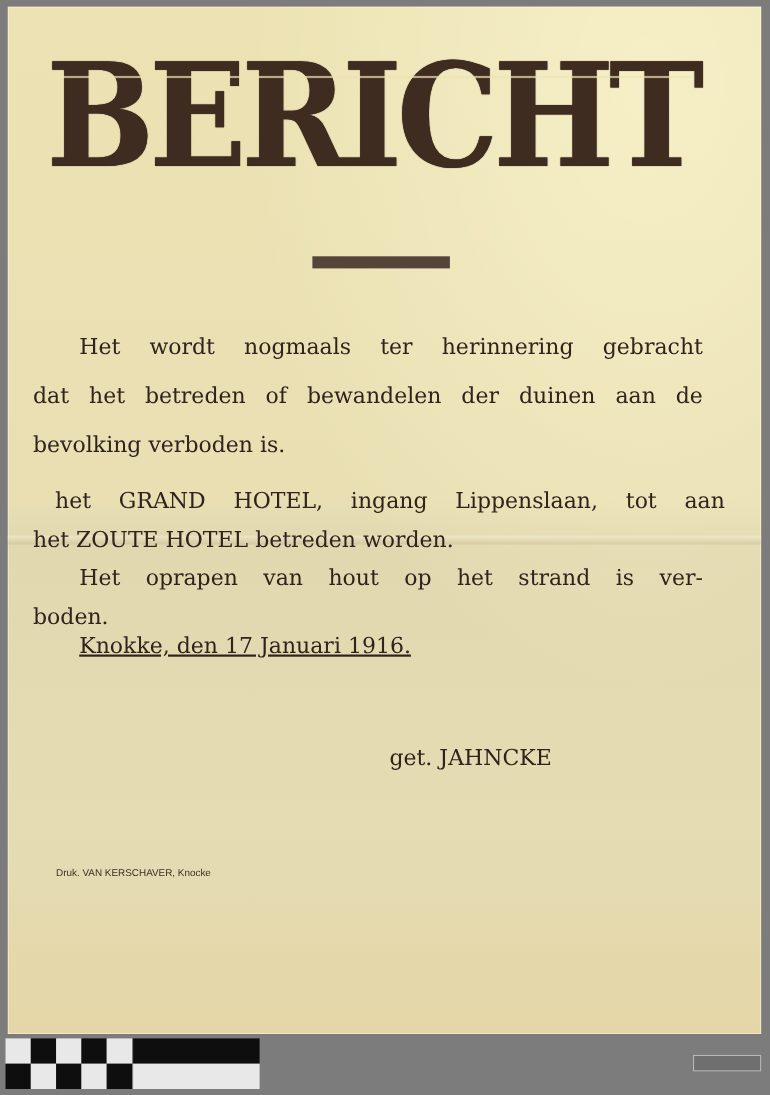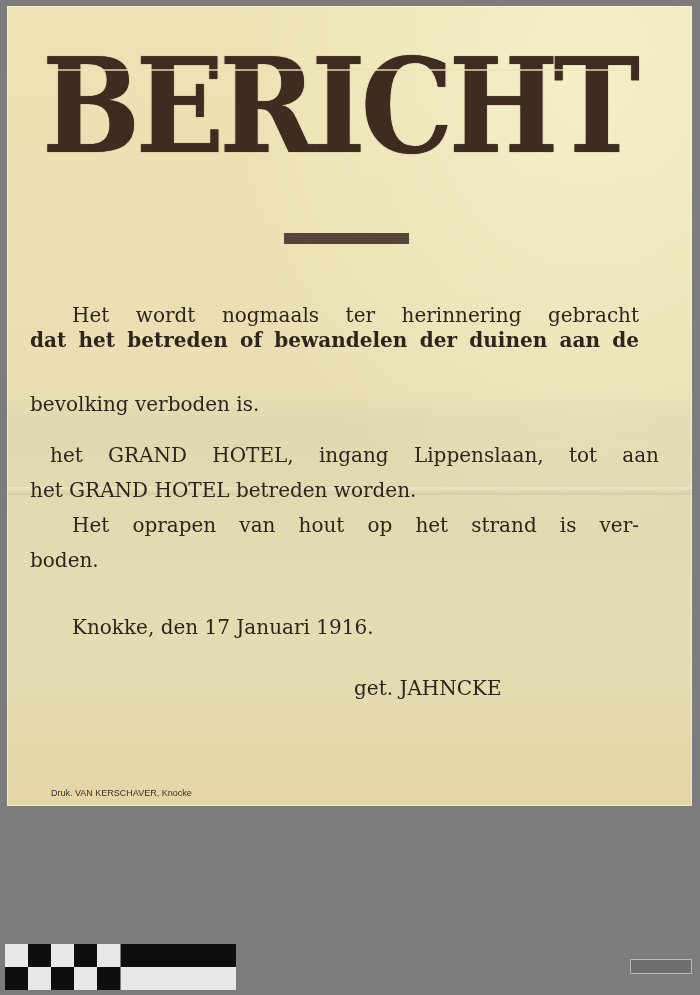--- a/index.html
+++ b/index.html
@@ -3,21 +3,21 @@
 <meta charset="utf-8">
 <style>
   html, body { margin: 0; padding: 0; }
   body {
     width: 700px; height: 995px; overflow: hidden;
     background: #7c7c7c;
     position: relative;
     font-family: "DejaVu Serif", serif;
   }
   .paper {
-    position: absolute; left: 7px; top: 6px; width: 685px; height: 800px;
+    position: absolute; left: 7px; top: 6px; width: 685px; height: 934px;
     background:
       radial-gradient(ellipse at 85% 8%, rgba(255,250,215,0.55), rgba(255,250,215,0) 45%),
       linear-gradient(180deg, #ece2b3 0%, #e9dfb3 48%, #e2d8b0 52%, #e5dcb4 80%, #e4d6a6 100%);
     box-shadow: inset 0 0 0 1px rgba(255,250,230,0.5);
   }
   .fold {
     position: absolute; left: 0; top: 481px; width: 100%; height: 8px;
     background: linear-gradient(180deg, rgba(255,255,235,0.35), rgba(150,130,90,0.18));
   }
   .title {
@@ -74,30 +74,30 @@
 
 <div class="paper">
   <div class="fold"></div>
 
   <div class="title">BERICHT</div>
   <div class="title-highlight"></div>
 
   <div class="rule"></div>
 
   <div class="line justify indent" style="top:296px;">Het wordt nogmaals ter herinnering gebracht</div>
-  <div class="line justify" style="top:321px;font-weight:bold;">dat het betreden of bewandelen der duinen aan de</div>
+  <div class="line justify" style="top:340px;">dat het betreden of bewandelen der duinen aan de</div>
   <div class="line" style="top:366px;margin-top:19px;">bevolking verboden is.</div>
 
   <div class="line justify" style="top:436px;margin-left:20px;">het GRAND HOTEL, ingang Lippenslaan, tot aan</div>
-  <div class="line" style="top:471px;">het GRAND HOTEL betreden worden.</div>
+  <div class="line" style="top:471px;">het ZOUTE HOTEL betreden worden.</div>
 
   <div class="line justify indent" style="top:506px;">Het oprapen van hout op het strand is ver-</div>
   <div class="line" style="top:541px;">boden.</div>
 
-  <div class="line date" style="top:608px; width:auto;">Knokke, den 17 Januari 1916.</div>
+  <div class="line date" style="top:568px; width:auto;text-decoration:underline;">Knokke, den 17 Januari 1916.</div>
 
   <div class="line sig1" style="top:669px; width:auto;">get. JAHNCKE</div>
 
   <div class="printer">Druk. VAN KERSCHAVER, Knocke</div>
 </div>
 
 <div class="checker">
   <div class="cell w" style="left:0;top:0;"></div>
   <div class="cell k" style="left:23px;top:0;"></div>
   <div class="cell w" style="left:46px;top:0;"></div>

